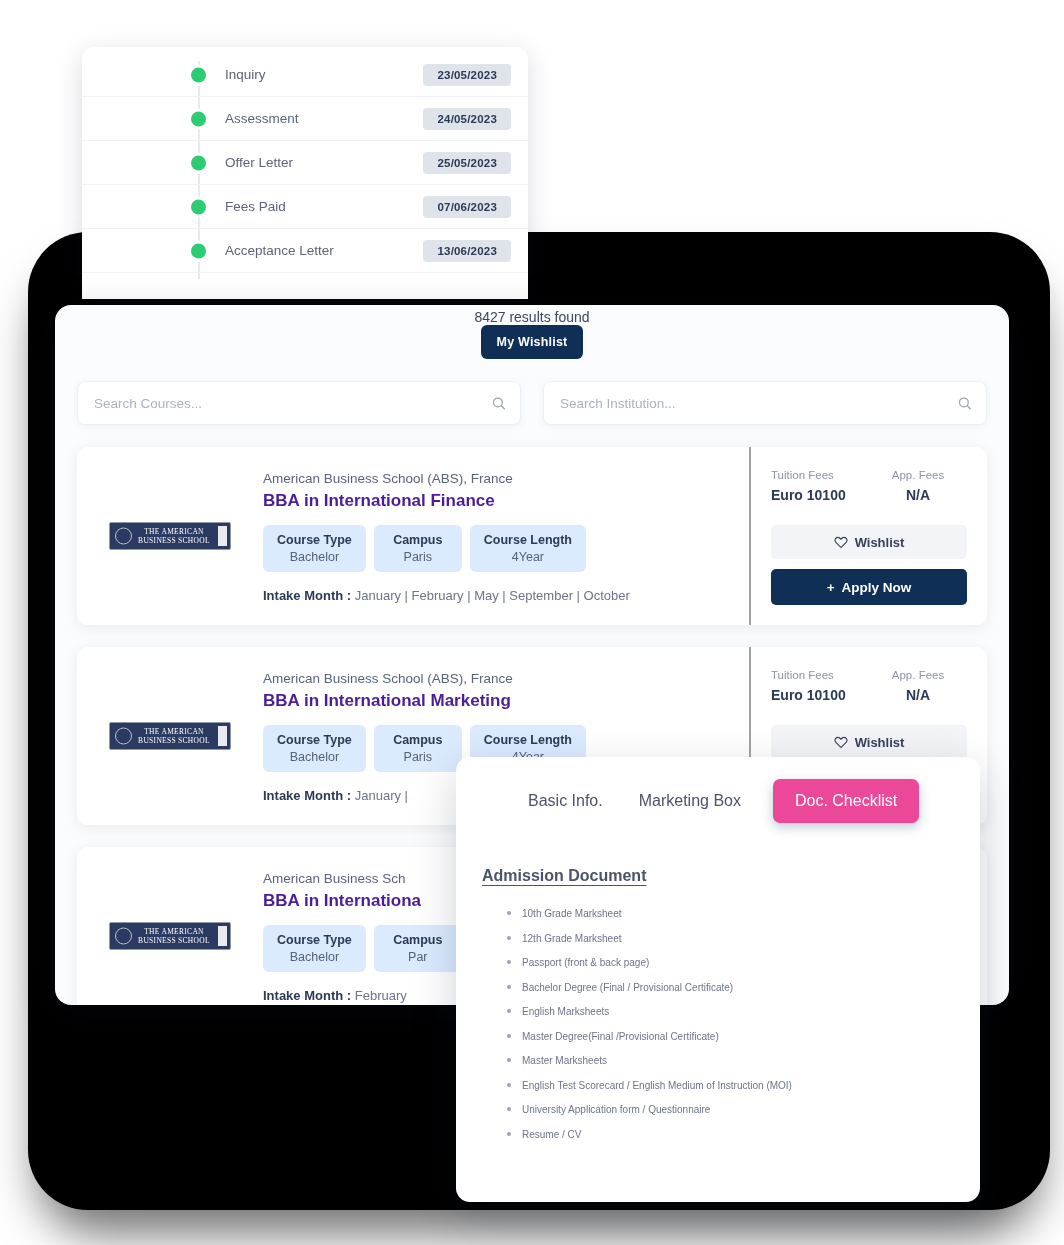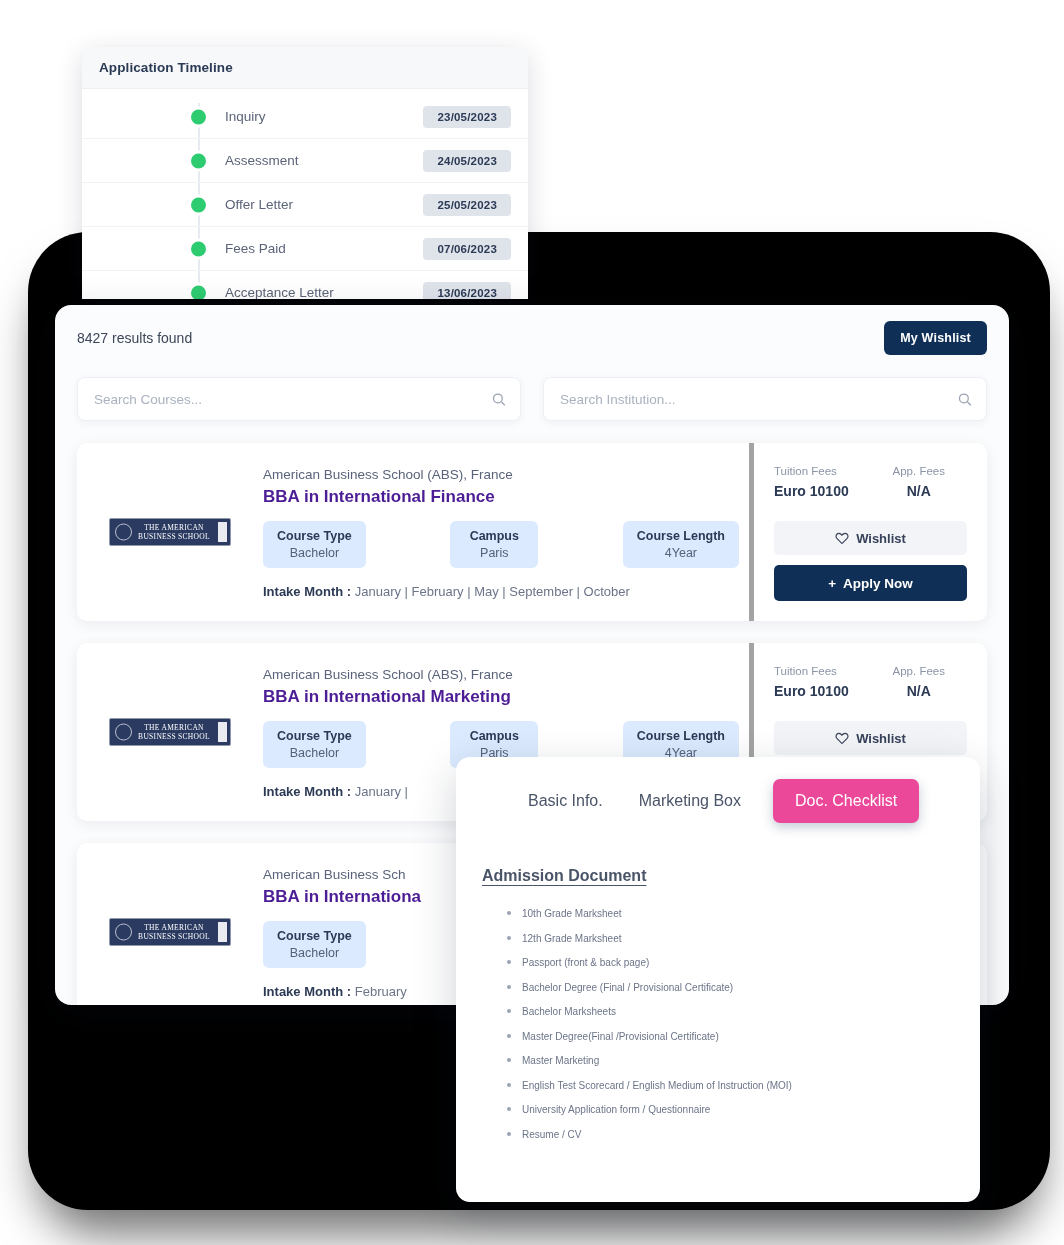--- a/index.html
+++ b/index.html
@@ -84,21 +84,22 @@
     position: absolute;
     left: 55px; top: 305px;
     width: 954px; height: 700px;
     background: #fbfcfd;
     border-radius: 16px;
     box-shadow: 0 10px 40px rgba(20,28,50,0.18);
     overflow: hidden;
   }
   .results-top {
     display: flex; align-items: center; justify-content: space-between;
-    padding: 16px 22px 0 22px;
+    padding: 4px 22px 0 22px;
+    flex-direction: column;
   }
   .results-count { font-size: 14px; color: #3c4658; }
   .wishlist-top-btn {
     background: #0f2f57;
     color: #ffffff;
     font-size: 12.5px; font-weight: 700;
     padding: 10px 16px; border-radius: 6px;
     border: none; cursor: pointer;
     letter-spacing: 0.2px;
   }
@@ -169,38 +170,38 @@
     padding-left: 16px; padding-right: 8px;
   }
   .card-main { flex: 1; padding: 24px 10px 18px 0; }
   .inst-name {
     font-size: 13.5px; color: #59637a; margin-bottom: 5px;
   }
   .course-title {
     font-size: 17px; font-weight: 700; color: #4c1d95;
     margin-bottom: 14px;
   }
-  .meta-row { display: flex; margin-bottom: 16px; justify-content: space-between; }
+  .meta-row { display: flex; gap: 8px; margin-bottom: 16px; }
   .meta-chip {
     background: #dbeafe;
     border-radius: 6px;
     padding: 8px 14px;
     text-align: center;
     min-width: 88px;
   }
   .meta-chip .k { font-size: 12.5px; font-weight: 700; color: #2b3a55; }
   .meta-chip .v { font-size: 12.5px; color: #55607a; margin-top: 3px; }
   .intake {
     font-size: 13px; color: #6b7488;
   }
   .intake b { color: #2b3a55; font-weight: 700; }
 
   .card-side {
     width: 238px; flex-shrink: 0;
-    border-left: 5px solid #a3a3a3;
+    border-left: 2px solid #a3a3a3;
     padding: 22px 20px 18px 20px;
   }
   .fees-row { display: flex; justify-content: space-between; margin-bottom: 22px; }
   .fee-col { text-align: center; flex: 1; }
   .fee-col.left { text-align: left; }
   .fee-k { font-size: 11.5px; color: #8b94a6; margin-bottom: 6px; }
   .fee-v { font-size: 14px; font-weight: 700; color: #2b3a55; }
   .btn-wishlist {
     width: 100%; height: 34px;
     background: #f2f4f7; border: none; border-radius: 5px;
@@ -257,23 +258,20 @@
 </style>
 </head>
 <body>
 
 <div id="stage">
 
   <div class="backdrop-shadow"></div>
   <div class="backdrop"></div>
 
   <div class="timeline-card">
-    <div class="timeline-head">
-      <span class="timeline-head-title">Application Timeline</span>
-    </div>
     <div class="timeline-body">
       <div class="timeline-rail"></div>
 
       <div class="tl-row">
         <span class="tl-dot"></span>
         <span class="tl-label">Inquiry</span>
         <span class="tl-date">23/05/2023</span>
       </div>
       <div class="tl-row">
         <span class="tl-dot"></span>
@@ -480,22 +478,22 @@
       <button class="tab active">Doc. Checklist</button>
     </div>
 
     <div class="doc-section-title">Admission Document</div>
 
     <ul class="doc-list">
       <li>10th Grade Marksheet</li>
       <li>12th Grade Marksheet</li>
       <li>Passport (front &amp; back page)</li>
       <li>Bachelor Degree (Final / Provisional Certificate)</li>
-      <li>Bachelor Marksheets</li>
+      <li>English Marksheets</li>
       <li>Master Degree(Final /Provisional Certificate)</li>
-      <li>Master Marketing</li>
+      <li>Master Marksheets</li>
       <li>English Test Scorecard / English Medium of Instruction (MOI)</li>
       <li>University Application form / Questionnaire</li>
       <li>Resume / CV</li>
     </ul>
   </div>
 
 </div>
 
 </body></html>

